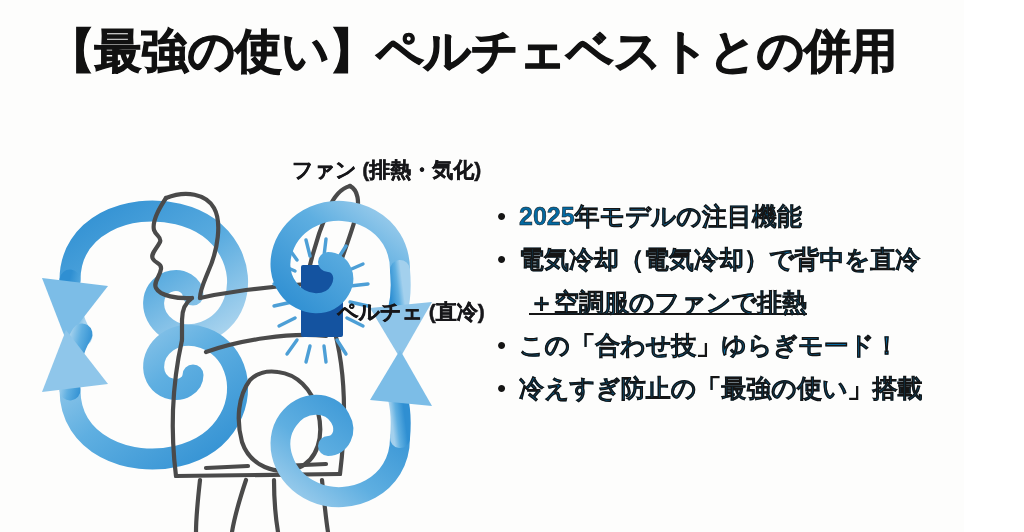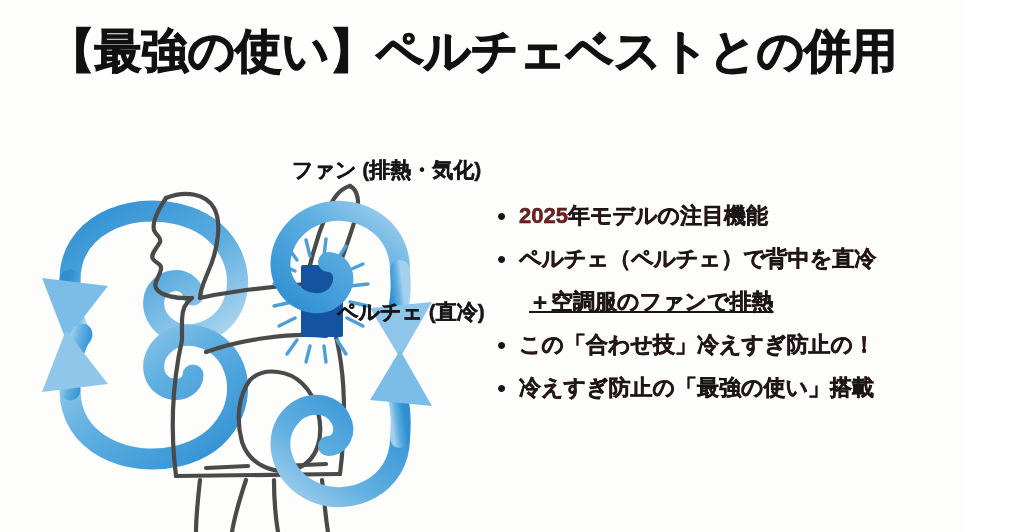--- a/index.html
+++ b/index.html
@@ -72,24 +72,24 @@
     width: 22px;
     flex: 0 0 22px;
     font-size: 26px;
     line-height: 40px;
     color: #151515;
     text-align: left;
   }
   .bullet-dot.empty { visibility: hidden; }
   .bullet-text {
     flex: 1 1 auto;
-    font-size: 22px;
+    font-size: 25px;
     font-weight: 700;
     line-height: 40px;
-    color: #7f1d1d;
+    color: #0369a1;
     white-space: nowrap;
     -webkit-text-stroke: 0.5px #151515;
   }
   .bullet-sub {
     padding-left: 10px;
     text-decoration: underline;
   }
 </style>
 </head>
 <body>
@@ -243,31 +243,31 @@
 
   <div id="bullets">
 
     <div class="bullet-row">
       <span class="bullet-dot">•</span>
       <span class="bullet-text">2025年モデルの注目機能</span>
     </div>
 
     <div class="bullet-row">
       <span class="bullet-dot">•</span>
-      <span class="bullet-text">ペルチェ（ペルチェ）で背中を直冷</span>
+      <span class="bullet-text">電気冷却（電気冷却）で背中を直冷</span>
     </div>
 
     <div class="bullet-row">
       <span class="bullet-dot empty"></span>
       <span class="bullet-text bullet-sub">＋空調服のファンで排熱</span>
     </div>
 
     <div class="bullet-row">
       <span class="bullet-dot">•</span>
-      <span class="bullet-text">この「合わせ技」冷えすぎ防止の！</span>
+      <span class="bullet-text">この「合わせ技」ゆらぎモード！</span>
     </div>
 
     <div class="bullet-row">
       <span class="bullet-dot">•</span>
       <span class="bullet-text">冷えすぎ防止の「最強の使い」搭載</span>
     </div>
 
   </div>
 
 </div>

